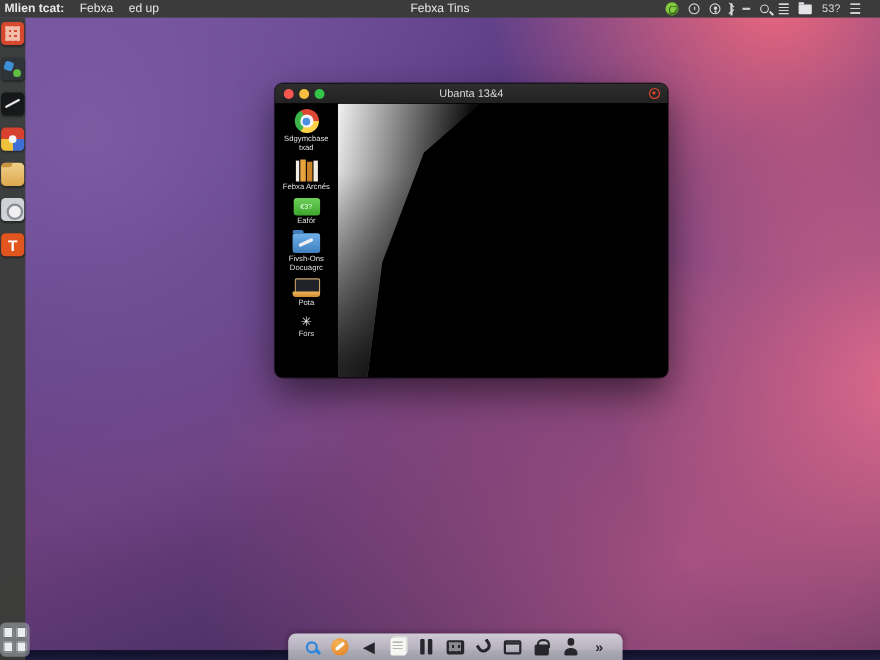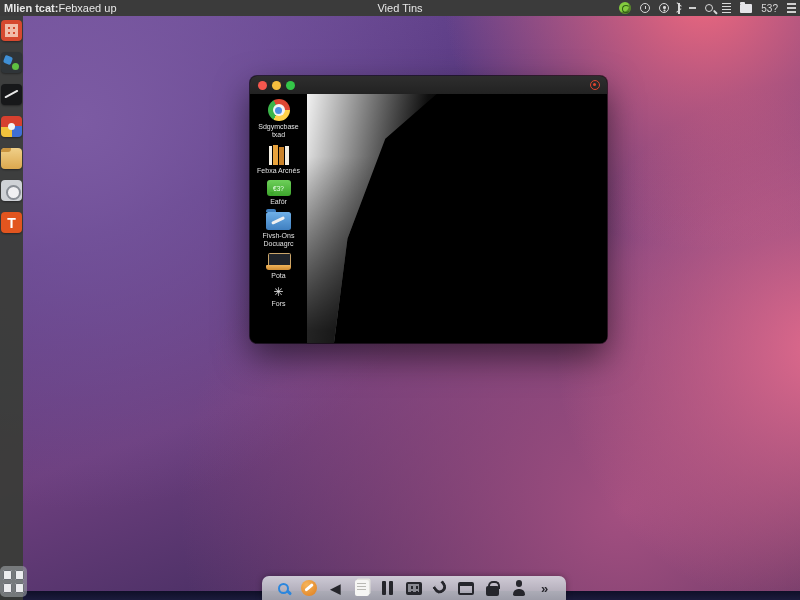--- a/index.html
+++ b/index.html
@@ -11,25 +11,25 @@
       radial-gradient(circle at 88% -2%, #f0697e 0%, rgba(240,105,126,0) 28%),
       radial-gradient(circle at 103% 58%, #e06a8c 0%, rgba(224,106,140,0) 30%),
       radial-gradient(circle at 78% 85%, #a34f80 0%, rgba(163,79,128,0) 55%),
       radial-gradient(circle at 10% 20%, #7c5ba3 0%, rgba(124,91,163,0) 45%),
       linear-gradient(160deg, #6f4f9a 0%, #5a3a82 30%, #6d3f7e 55%, #472e62 80%, #33234c 100%);
   }
 
   
   .menubar { position:absolute; left:0; top:0; width:800px; height:16px; background:#3b3b3b;
     display:flex; align-items:center; color:#e8e8e8; font-size:11px; z-index:50; }
-  .menu-left { display:flex; padding-left:4px; align-items:center; }
+  .menu-left { display:flex; gap:14px; padding-left:4px; align-items:center; }
   .menu-left .mi { cursor:default; white-space:nowrap; }
   .mi.bold { font-weight:700; }
   .menu-center { position:absolute; left:0; right:0; text-align:center; pointer-events:none; }
-  .menu-right { margin-left:auto; display:flex; align-items:center; gap:9px; padding-right:4px;justify-content:space-between; }
+  .menu-right { margin-left:auto; display:flex; align-items:center; gap:9px; padding-right:18px;justify-content:space-between; }
   .mb-ic { position:relative; display:inline-block; }
   .ic-green { width:12px; height:12px; border-radius:50%; background:#84cc3f; box-shadow:inset -2px -2px 0 rgba(0,0,0,0.35); }
   .ic-green::after { content:""; position:absolute; left:3px; top:3px; width:6px; height:6px; border-radius:50%; border:1.5px solid #2f5d14; border-right-color:transparent; }
   .ic-clock { width:10px; height:10px; border-radius:50%; border:1.3px solid #d8d8d8; }
   .ic-clock::after { content:""; position:absolute; left:3.2px; top:1.8px; width:1.4px; height:3.6px; background:#d8d8d8; }
   .ic-account { width:10px; height:10px; border-radius:50%; border:1.3px solid #d8d8d8; }
   .ic-account::after { content:""; position:absolute; left:2.6px; top:2.2px; width:2.6px; height:2.6px; border-radius:50%; background:#d8d8d8; box-shadow:0 3px 0 -0.5px #d8d8d8; }
   .ic-bt { width:2px; height:11px; background:#d8d8d8; }
   .ic-bt::before { content:""; position:absolute; left:-2.5px; top:1.5px; width:6px; height:1.4px; background:#d8d8d8; transform:rotate(40deg); }
   .ic-bt::after { content:""; position:absolute; left:-2.5px; top:7.5px; width:6px; height:1.4px; background:#d8d8d8; transform:rotate(-40deg); }
@@ -150,21 +150,21 @@
 <body>
 
 <div class="screen">
 
   <div class="menubar">
     <div class="menu-left">
       <span class="mi bold">Mlien tcat:</span>
       <span class="mi">Febxa</span>
       <span class="mi">ed up</span>
     </div>
-    <div class="menu-center">Vied Tins</div>
+    <div class="menu-center">Febxa Tins</div>
     <div class="menu-right">
       <span class="mb-ic ic-green"></span>
       <span class="mb-ic ic-clock"></span>
       <span class="mb-ic ic-account"></span>
       <span class="mb-ic ic-bt"></span>
       <span class="mb-ic ic-minus"></span>
       <span class="mb-ic ic-search"></span>
       <span class="mb-ic ic-list"></span>
       <span class="mb-ic ic-folder"></span>
       <span class="mb-counter">53?</span>
@@ -188,20 +188,21 @@
     </div>
   </div>
 
   <div class="vmwin">
     <div class="titlebar">
       <div class="lights">
         <span class="light red"></span>
         <span class="light yellow"></span>
         <span class="light green"></span>
       </div>
+      <div class="win-title">Ubanta 13&amp;4</div>
       <div class="rec-ind"></div>
     </div>
     <div class="win-body">
       <div class="icon-col">
         <div class="dicon">
           <div class="art-chrome"></div>
           <div class="dlabel">Sdgymcbase txad</div>
         </div>
         <div class="dicon">
           <div class="art-books">

